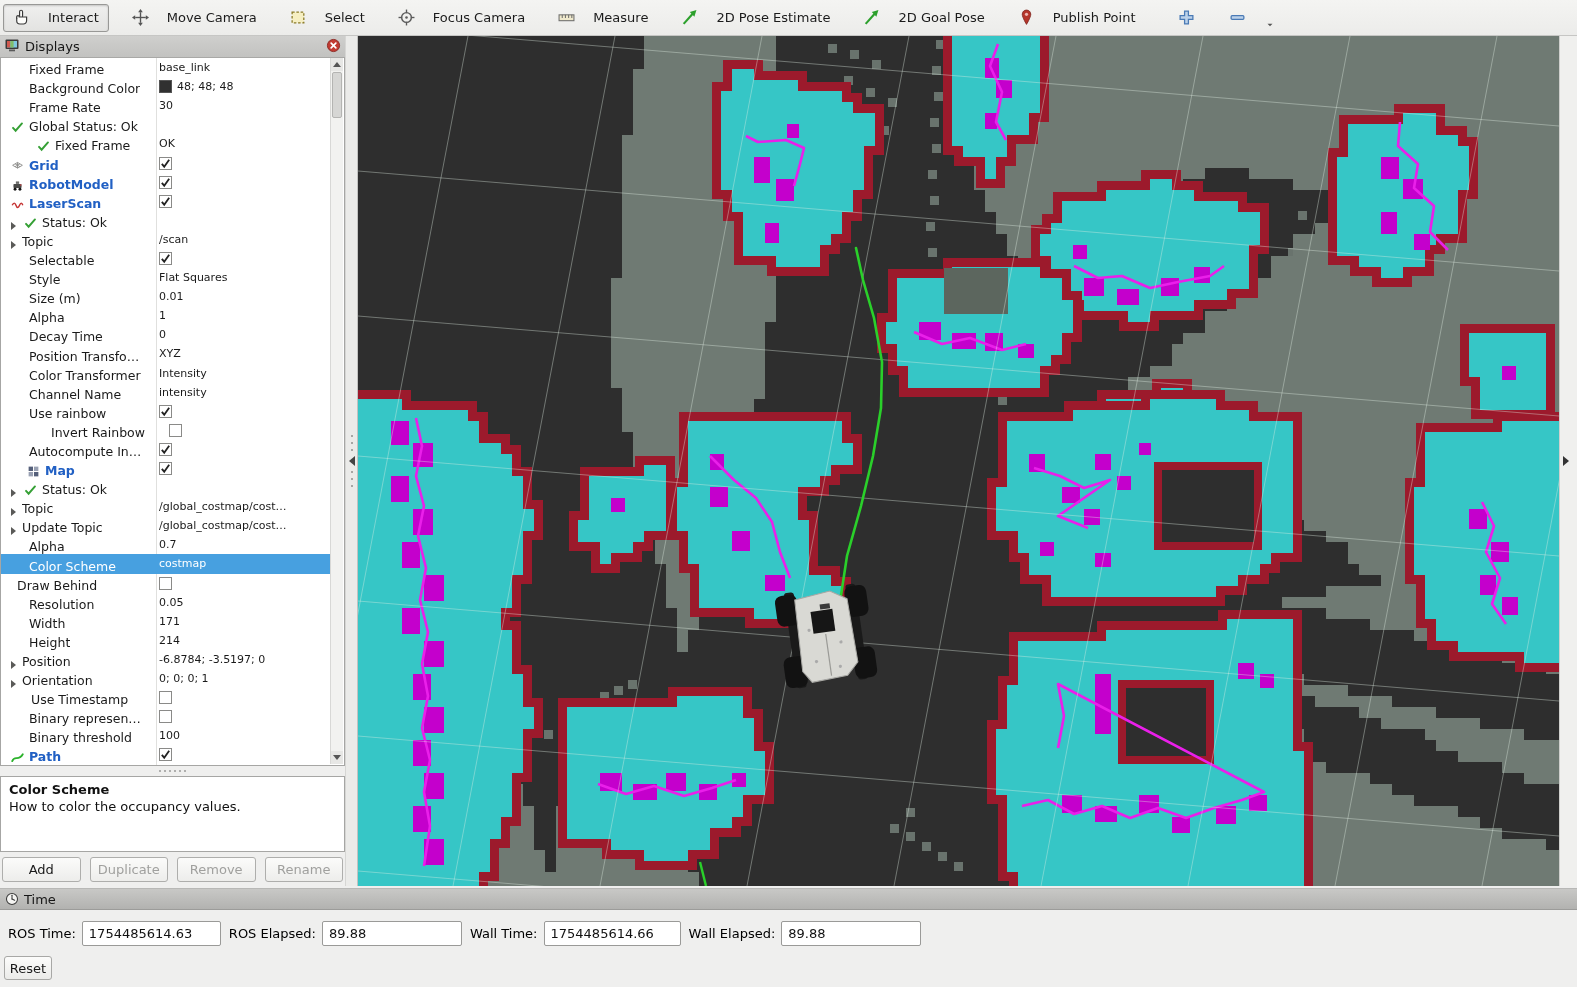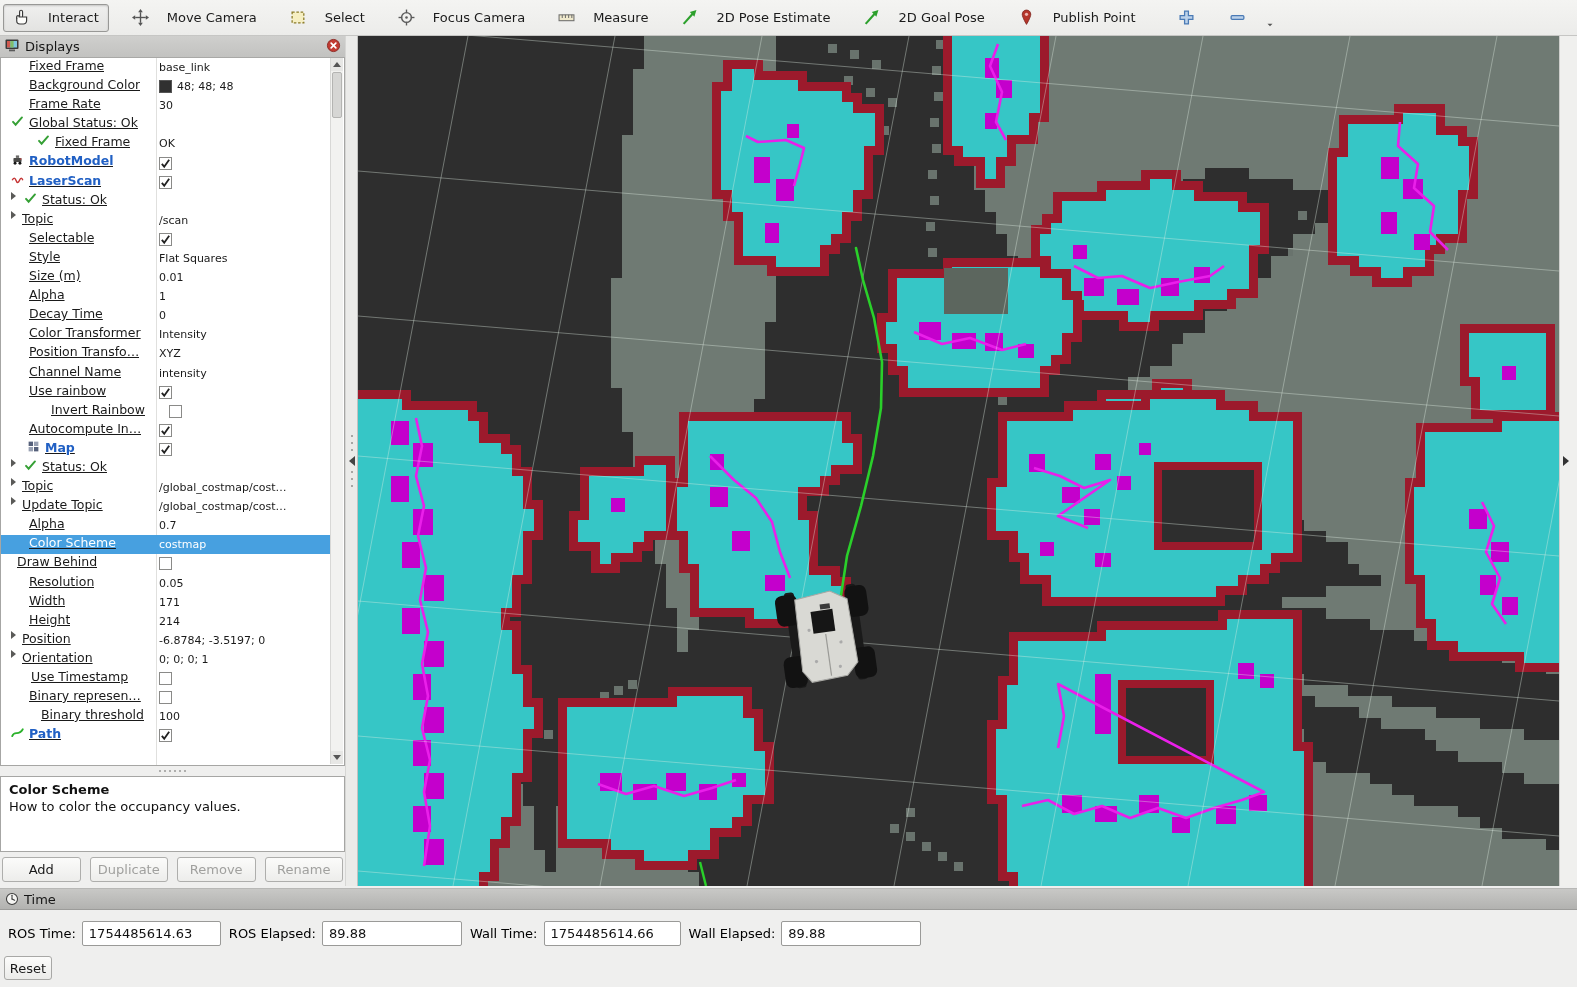--- a/index.html
+++ b/index.html
@@ -19,21 +19,21 @@
   .tool-sq { width:26px; justify-content:center; padding:0; }
   .overflow-arrow { margin-left:2px; margin-top:14px; }
 
   
   .displays { position:absolute; left:0; top:36px; width:345px; height:850px; background:#efefee; }
   .panel-title { height:22px; background:linear-gradient(#cfcfcd,#c2c2c0); border-bottom:1px solid #a8a8a6;
     display:flex; align-items:center; padding:0 4px; font-size:13px; color:#161616; gap:5px; }
   .panel-title .spacer { flex:1; }
   .tree { position:relative; height:708px; background:#fff; border:1px solid #a6a6a4; border-top:none; overflow:hidden; }
   .tree .coldiv { position:absolute; left:155px; top:0; bottom:0; width:1px; background:#e0e0de; }
-  .trow { position:relative; height:19.1px; display:flex; align-items:flex-start; font-size:12.5px; color:#1a1a1a; width:331px;text-decoration:underline; }
+  .trow { position:relative; height:19.1px; display:flex; align-items:flex-end; font-size:12.5px; color:#1a1a1a; width:331px; }
   .trow .lab { white-space:nowrap; overflow:hidden; }
   .trow.bold .lab { font-weight:bold; color:#2160c4; }
   .trow .val { position:absolute; left:158px; top:0; bottom:0; display:flex; align-items:center; font-size:11px; white-space:nowrap; overflow:hidden; width:166px; }
   .trow.sel { background:#47a0e0; }
   .trow.sel .lab, .trow.sel .val { color:#fff; }
   .exp { width:0; height:0; border-left:5px solid #5a5a58; border-top:4px solid transparent; border-bottom:4px solid transparent; display:inline-block; }
   .cb { width:13px; height:13px; border:1px solid #8a8a88; background:#fff; display:inline-flex; align-items:center; justify-content:center; }
   .swatch { width:13px; height:13px; border:1px solid #555; background:#303030; margin-right:5px; display:inline-block; }
   .ticon { width:17px; display:inline-flex; justify-content:center; margin-right:3px; flex:none; }
 
@@ -252,20 +252,38 @@
               </svg>
             </span>
             <span class="lab">Fixed Frame</span>
             <span class="val">
               <span>OK</span>
             </span>
           </div>
           <div class="trow bold" style="padding-left: 8px;">
             <span class="ticon">
               <svg width="13" height="13" viewBox="0 0 16 16" xmlns="http://www.w3.org/2000/svg">
+                <g fill="none" stroke="#8a8a88" stroke-width="1.1">
+                  <path d="M8 3l6 3.5L8 10 2 6.5z"></path>
+                  <path d="M5 4.7l6 3.5M11 4.7L5 8.2M8 3v7"></path>
+                </g>
+              </svg>
+            </span>
+            <span class="lab">Grid</span>
+            <span class="val">
+              <span class="cb">
+                <svg width="11" height="11" viewBox="0 0 12 12">
+                  <path d="M2 6.5l2.6 3L10 2" fill="none" stroke="#222" stroke-width="2"></path>
+                </svg>
+              </span>
+            </span>
+          </div>
+          <div class="trow bold" style="padding-left: 8px;">
+            <span class="ticon">
+              <svg width="13" height="13" viewBox="0 0 16 16" xmlns="http://www.w3.org/2000/svg">
                 <rect x="3" y="6" width="10" height="5" rx="1" fill="#4a4a48"></rect>
                 <rect x="6" y="3" width="4" height="3" fill="#6a6a68"></rect>
                 <circle cx="5" cy="12.6" r="1.8" fill="#141414"></circle>
                 <circle cx="11" cy="12.6" r="1.8" fill="#141414"></circle>
                 <circle cx="12" cy="7.5" r="0.9" fill="#d04040"></circle>
               </svg>
             </span>
             <span class="lab">RobotModel</span>
             <span class="val">
               <span class="cb">
@@ -335,29 +353,29 @@
               <span>1</span>
             </span>
           </div>
           <div class="trow" style="padding-left: 28px;">
             <span class="lab">Decay Time</span>
             <span class="val">
               <span>0</span>
             </span>
           </div>
           <div class="trow" style="padding-left: 28px;">
+            <span class="lab">Position Transfo…</span>
+            <span class="val">
+              <span>XYZ</span>
+            </span>
+          </div>
+          <div class="trow" style="padding-left: 28px;">
             <span class="lab">Color Transformer</span>
             <span class="val">
               <span>Intensity</span>
-            </span>
-          </div>
-          <div class="trow" style="padding-left: 28px;">
-            <span class="lab">Position Transfo…</span>
-            <span class="val">
-              <span>XYZ</span>
             </span>
           </div>
           <div class="trow" style="padding-left: 28px;">
             <span class="lab">Channel Name</span>
             <span class="val">
               <span>intensity</span>
             </span>
           </div>
           <div class="trow" style="padding-left: 28px;">
             <span class="lab">Use rainbow</span>
@@ -484,21 +502,21 @@
             <span class="val">
               <span class="cb"></span>
             </span>
           </div>
           <div class="trow" style="padding-left: 28px;">
             <span class="lab">Binary represen…</span>
             <span class="val">
               <span class="cb"></span>
             </span>
           </div>
-          <div class="trow" style="padding-left: 40px;">
+          <div class="trow" style="padding-left: 28px;">
             <span class="lab">Binary threshold</span>
             <span class="val">
               <span>100</span>
             </span>
           </div>
           <div class="trow bold" style="padding-left: 8px;">
             <span class="ticon">
               <svg width="13" height="13" viewBox="0 0 16 16" xmlns="http://www.w3.org/2000/svg">
                 <path d="M1.5 12.5C4.5 4.5 9 13.5 14.5 4" fill="none" stroke="#2bb22b" stroke-width="2.2" stroke-linecap="round"></path>
               </svg>

